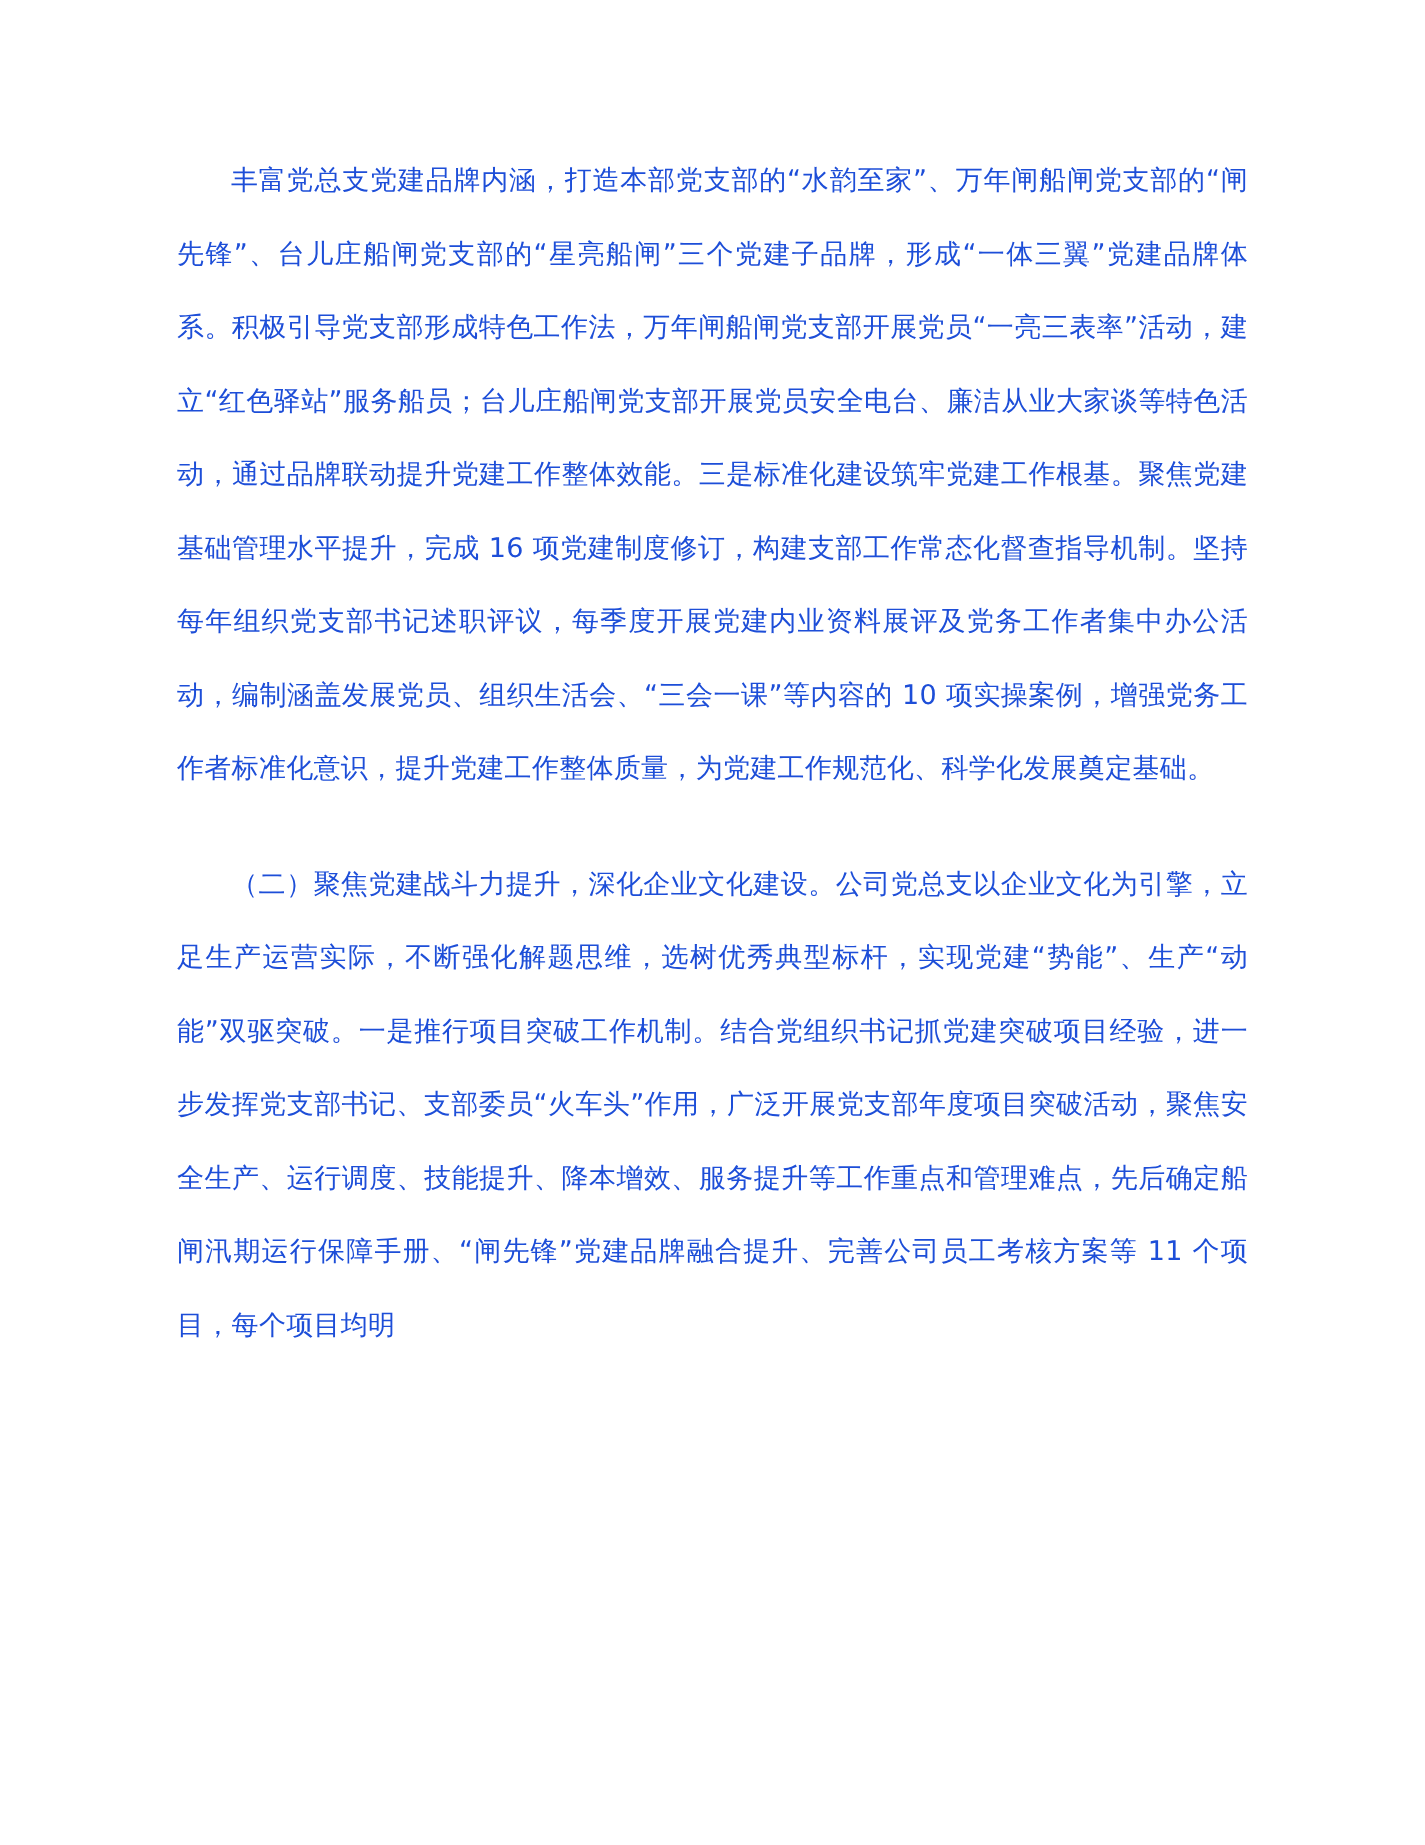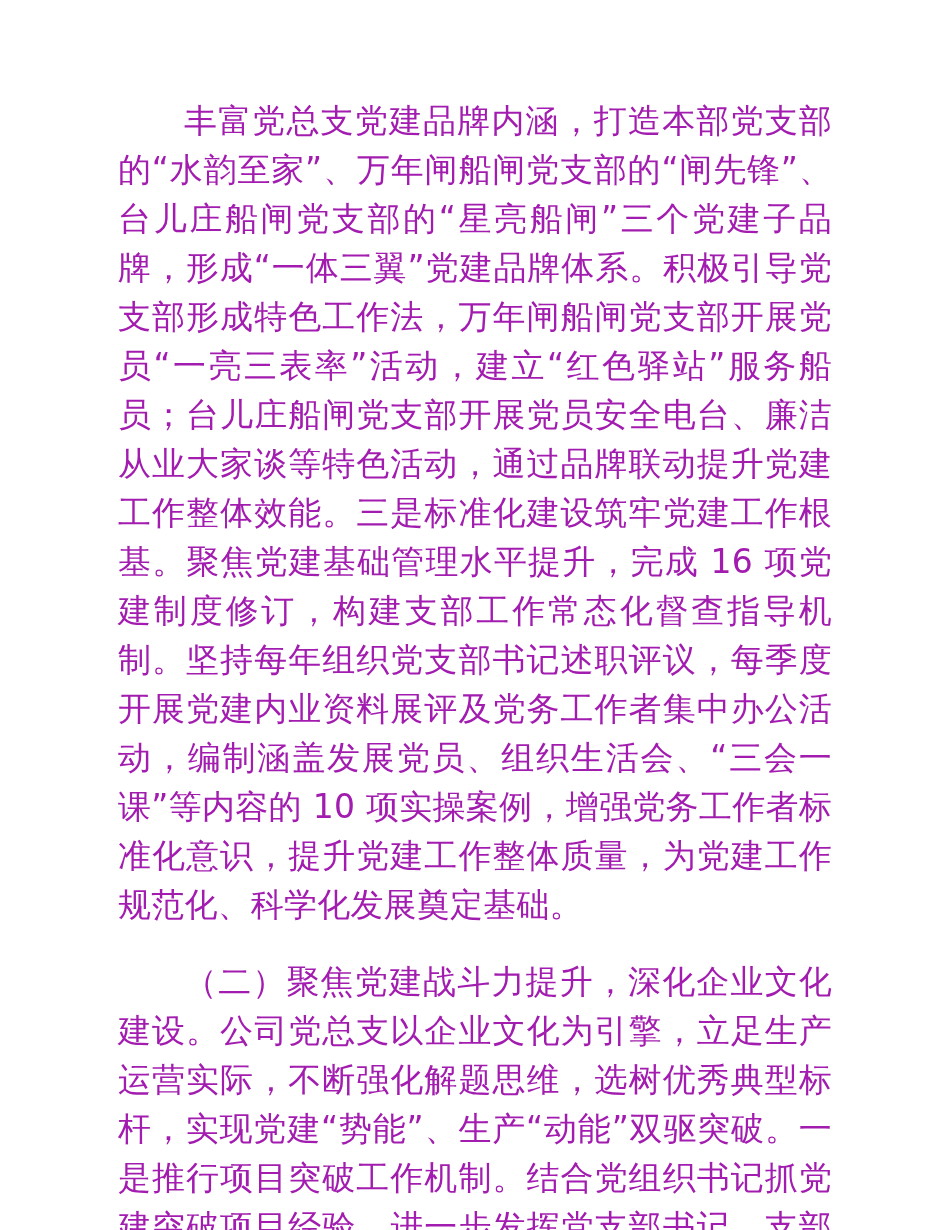--- a/index.html
+++ b/index.html
@@ -16,23 +16,23 @@
     background: #ffffff;
     position: relative;
     box-sizing: border-box;
     padding: 96px 118px 0 118px;
     overflow: hidden;
   }
   .doc-body {
     width: 714px;
   }
   .para {
-    font-size: 33px;
+    font-size: 18px;
     line-height: 49px;
-    color: #a21caf;
+    color: #1d4ed8;
     text-align: justify;
     text-justify: inter-ideograph;
     margin: 0 0 0 0;
     letter-spacing: 0.2px;
     font-weight: 500;
   }
   .para + .para {
     margin-top: 28px;
   }
   .para.indent {

